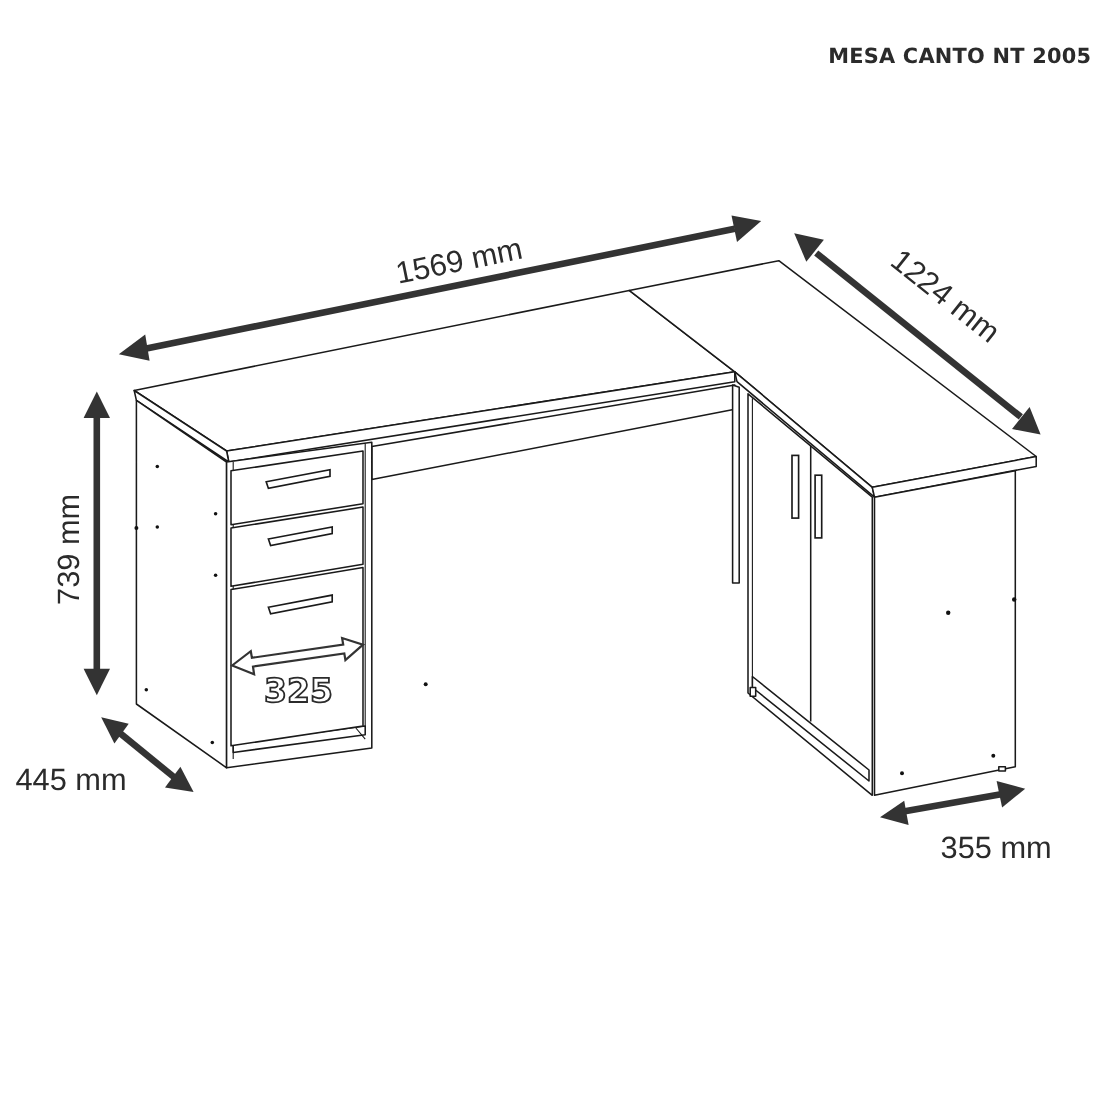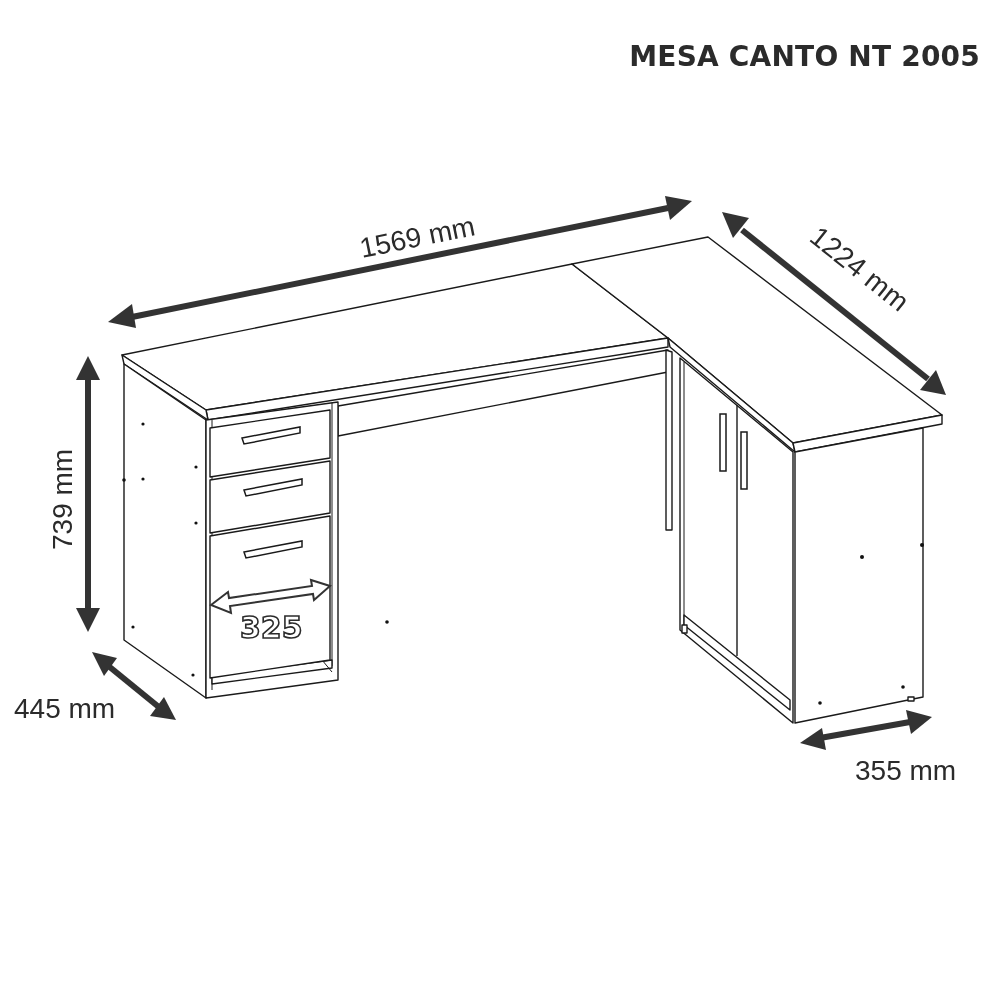--- a/index.html
+++ b/index.html
@@ -1,20 +1,20 @@
 <!DOCTYPE html>
 <html><head>
   <meta charset="utf-8">
   <style>
     html, body { margin: 0; padding: 0; background: #ffffff; }
     body { width: 1000px; height: 1000px; position: relative; overflow: hidden; font-family: "Liberation Sans", sans-serif; }
     #drawing { position: absolute; left: 0; top: 0; width: 1000px; height: 1000px; }
     .title {
-      position: absolute; right: 20px; top: 40px;
-      font-family: "DejaVu Sans", sans-serif; font-weight: bold; font-size: 28px;
+      position: absolute; right: 8px; top: 40px;
+      font-family: "DejaVu Sans", sans-serif; font-weight: bold; font-size: 19px;
       color: #2b2b2b; letter-spacing: 0.2px;
     }
     .ln { fill: #ffffff; stroke: #1a1a1a; stroke-width: 1.4; stroke-linejoin: round; }
     .ln-open { fill: none; stroke: #1a1a1a; stroke-width: 1.4; stroke-linejoin: round; }
     .thin { fill: none; stroke: #1a1a1a; stroke-width: 1; }
     .handle { fill: #ffffff; stroke: #1a1a1a; stroke-width: 1.5; }
     .dot { fill: #111111; }
     .dim-line { stroke: #333333; stroke-width: 6; fill: none; }
     .dim-head { fill: #333333; }
     .dim-text { font-family: "Liberation Sans", sans-serif; font-size: 28px; fill: #2b2b2b; }

